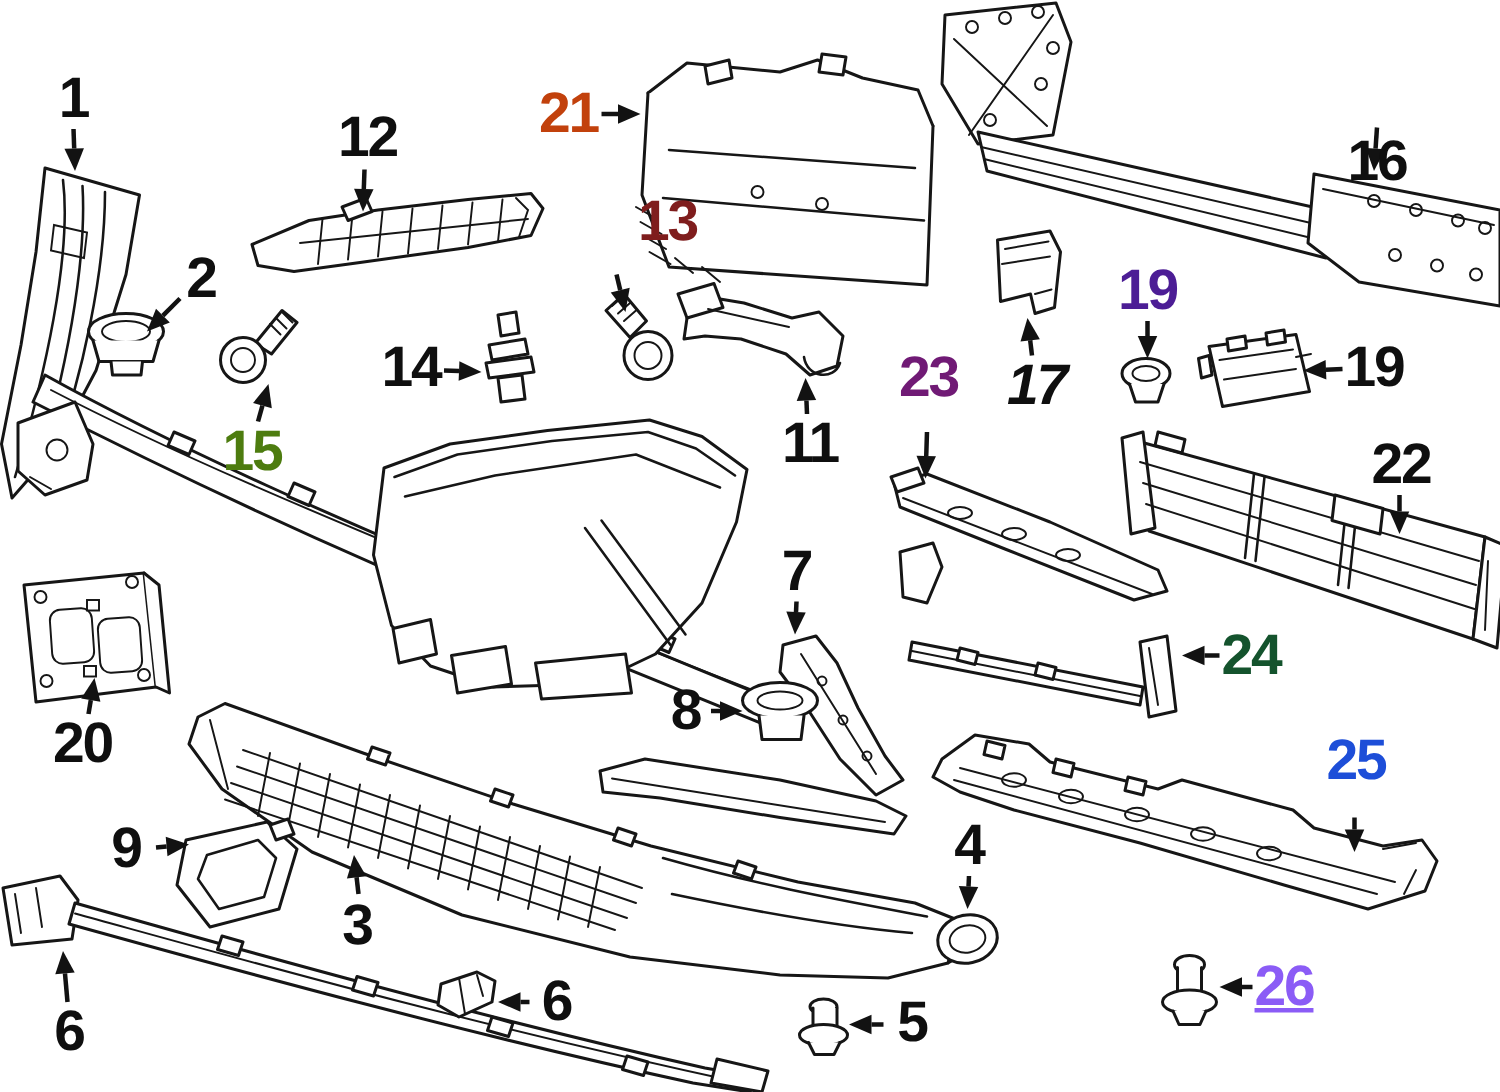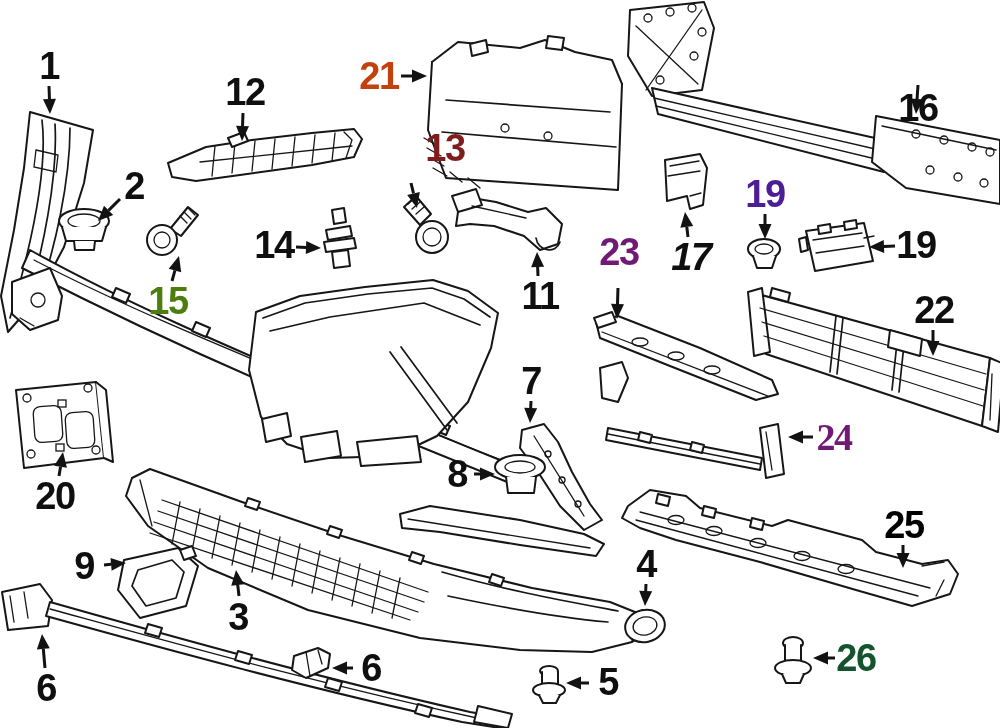--- a/index.html
+++ b/index.html
@@ -329,27 +329,27 @@
       <div class="callout" style="left: 168px; top: 301px; color: #4d7c0f;">15</div>
       <div class="callout" style="left: 274px; top: 245px; color: rgb(15, 15, 15);">14</div>
       <div class="callout" style="left: 379px; top: 76px; color: #c2410c;">21</div>
       <div class="callout" style="left: 540px; top: 296px; color: rgb(15, 15, 15);">11</div>
       <div class="callout" style="left: 918px; top: 64px; color: rgb(15, 15, 15); margin-top: 44px;">16</div>
       <div class="callout" style="left: 691px; top: 257px; color: rgb(15, 15, 15); font-style: italic;">17</div>
       <div class="callout" style="left: 765px; top: 194px; color: #4c1d95;">19</div>
       <div class="callout" style="left: 916px; top: 245px; color: rgb(15, 15, 15);">19</div>
       <div class="callout" style="left: 619px; top: 252px; color: #701a75;">23</div>
       <div class="callout" style="left: 934px; top: 310px; color: rgb(15, 15, 15);">22</div>
-      <div class="callout" style="left: 834px; top: 437px; color: #701a75; font-family: Liberation Serif, serif;">24</div>
+      <div class="callout" style="left: 834px; top: 437px; color: #14532d;">24</div>
       <div class="callout" style="left: 55px; top: 496px; color: rgb(15, 15, 15);">20</div>
       <div class="callout" style="left: 531px; top: 381px; color: rgb(15, 15, 15);">7</div>
       <div class="callout" style="left: 457px; top: 474px; color: rgb(15, 15, 15);">8</div>
       <div class="callout" style="left: 84px; top: 566px; color: rgb(15, 15, 15);">9</div>
       <div class="callout" style="left: 238px; top: 617px; color: rgb(15, 15, 15);">3</div>
       <div class="callout" style="left: 46px; top: 688px; color: rgb(15, 15, 15);">6</div>
       <div class="callout" style="left: 371px; top: 668px; color: rgb(15, 15, 15);">6</div>
       <div class="callout" style="left: 608px; top: 682px; color: rgb(15, 15, 15);">5</div>
       <div class="callout" style="left: 646px; top: 564px; color: rgb(15, 15, 15);">4</div>
-      <div class="callout" style="left: 904px; top: 525px; color: #000000;">25</div>
-      <div class="callout" style="left: 856px; top: 658px; color: #14532d;">26</div>
+      <div class="callout" style="left: 904px; top: 507px; color: #1d4ed8;">25</div>
+      <div class="callout" style="left: 856px; top: 658px; color: #8b5cf6; text-decoration: underline;">26</div>
     </div>
 
 </div>
 
 </body></html>

